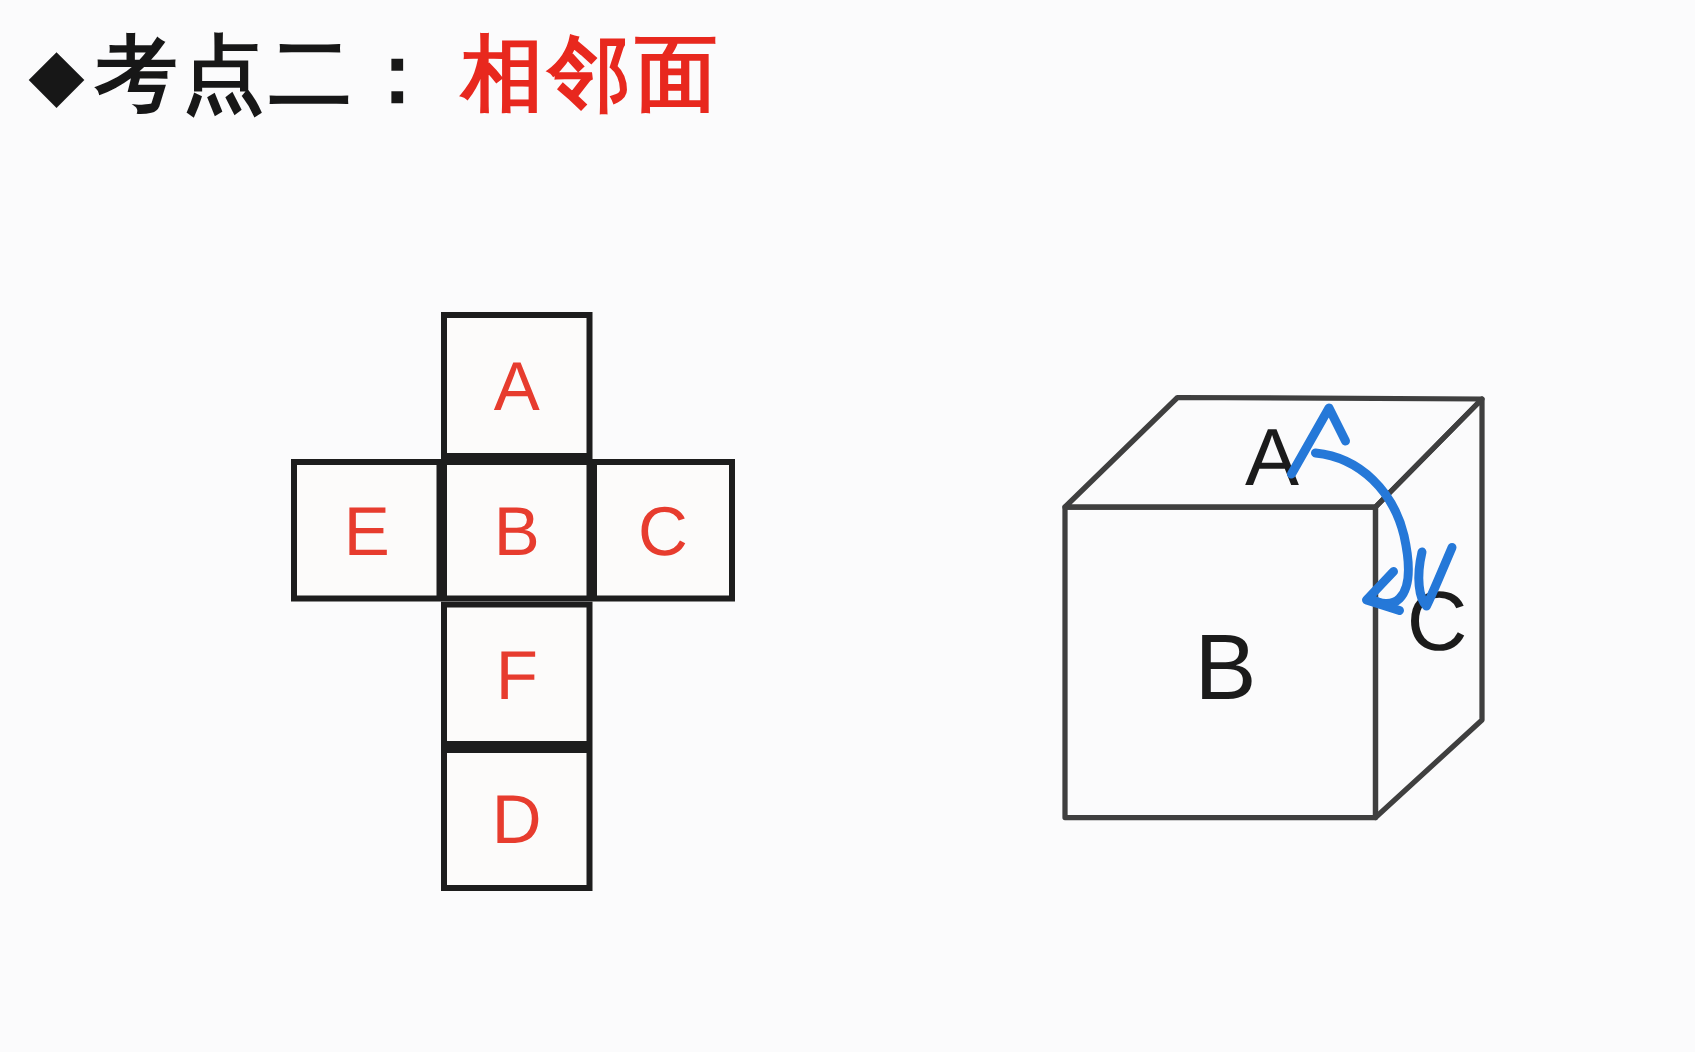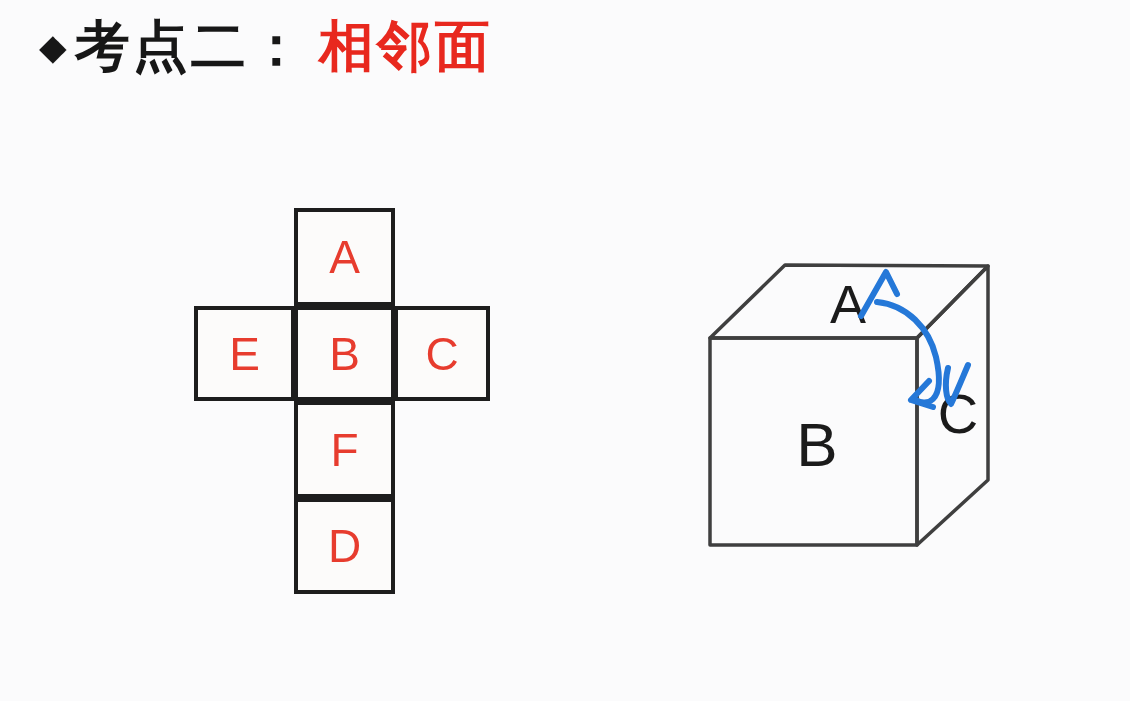--- a/index.html
+++ b/index.html
@@ -6,22 +6,22 @@
   body {
     width: 1130px; height: 701px;
     background: #fbfbfc;
     position: relative;
     overflow: hidden;
     font-family: "Liberation Sans", "DejaVu Sans", sans-serif;
   }
   
   .title {
     position: absolute;
-    left: 39px; top: 14px;
-    font-family: Liberation Mono, monospace;
+    left: 20px; top: 14px;
+    font-family: Liberation Serif, serif;
     font-weight: bold;
     font-size: 55px;
     line-height: 72px;
     color: #171717;
     letter-spacing: 3px;
     white-space: nowrap;
   }
   .title .bullet {
     font-size: 46px;
     margin-right: 8px;

